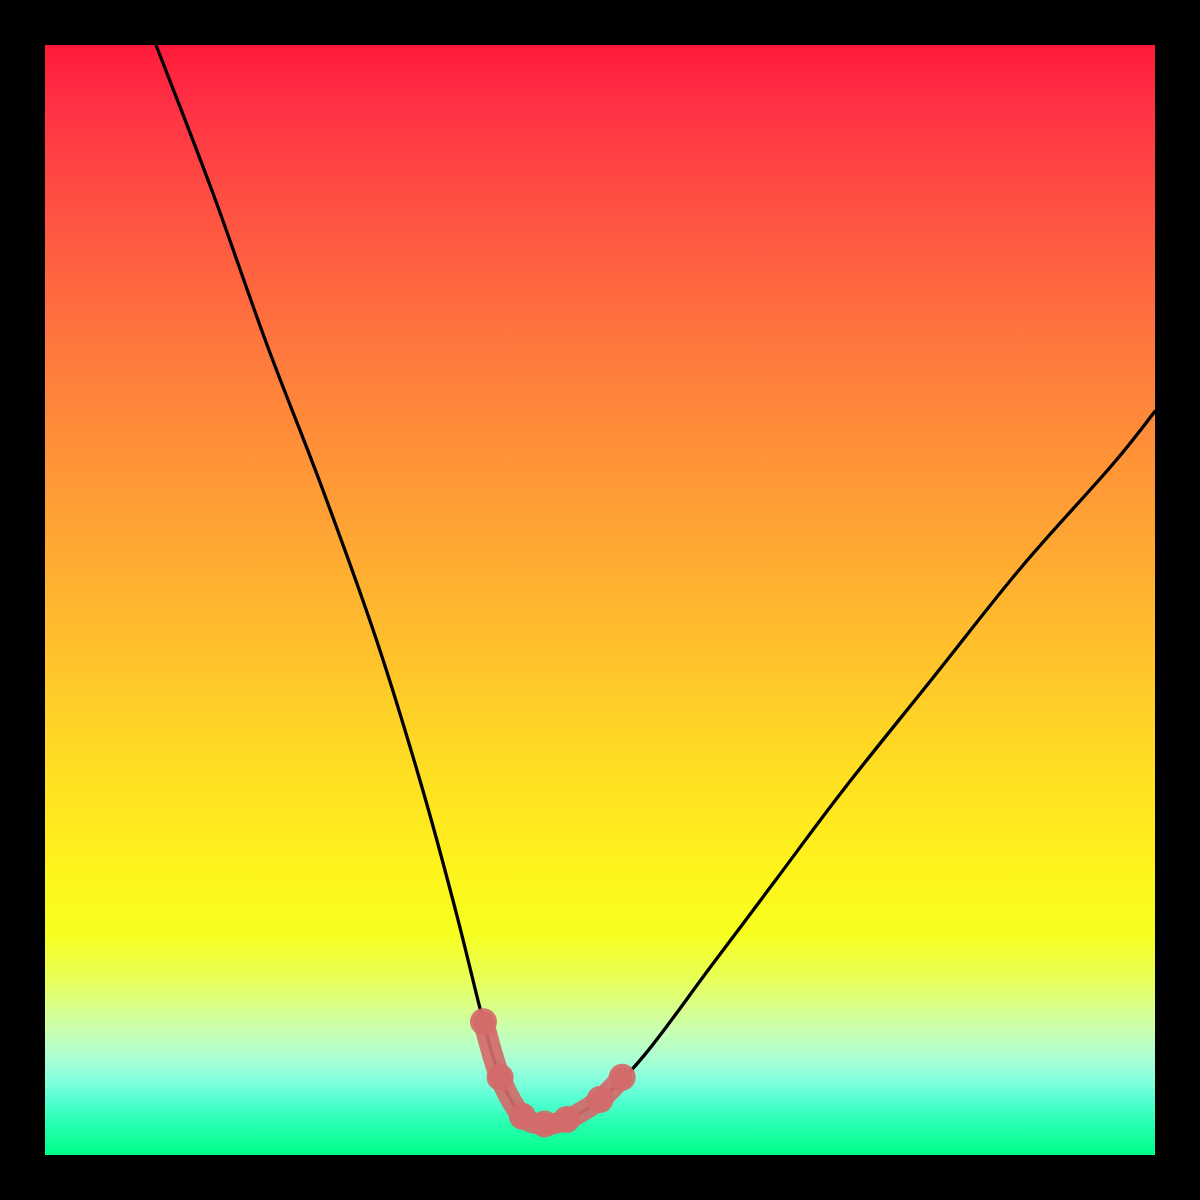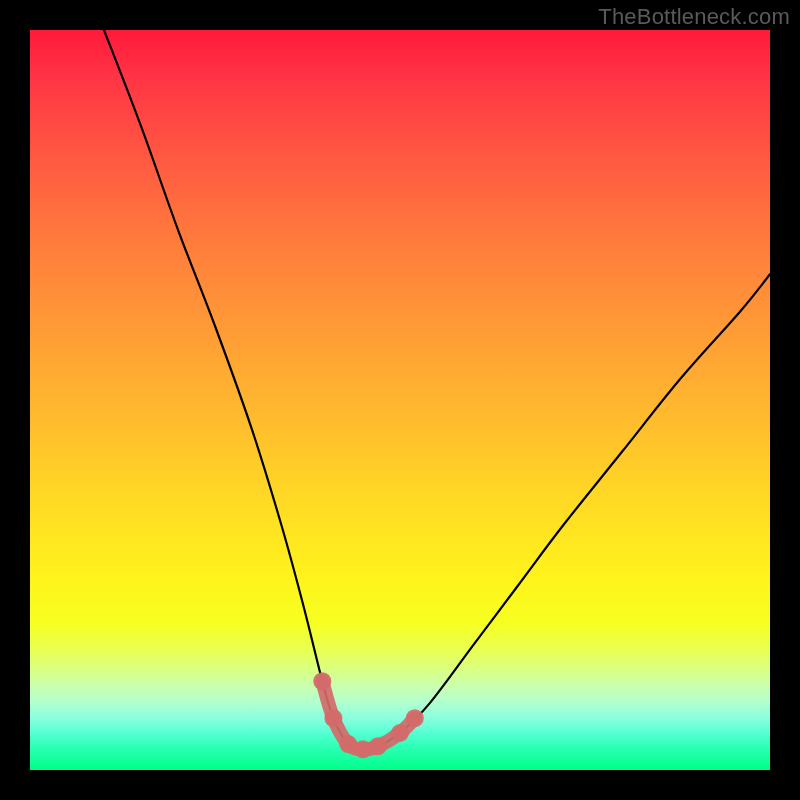--- a/index.html
+++ b/index.html
@@ -60,21 +60,20 @@
     top: 0;
     width: 740px;
     height: 740px;
     z-index: 5;
   }
 </style>
 </head>
 <body>
 
 <div class="frame">
-  <div class="watermark">TheBottleneck.com</div>
 
   <div class="plot-area">
     <svg class="curve" viewBox="0 0 740 740" preserveAspectRatio="none">
       <path id="main-curve" fill="none" stroke="#000" stroke-width="2.2" stroke-linecap="round" stroke-linejoin="round" d="M 74.00 0.00 C 80.66 17.32, 97.68 60.24, 111.00 96.20 C 124.32 132.16, 134.68 163.84, 148.00 199.80 C 161.32 235.76, 171.68 260.04, 185.00 296.00 C 198.32 331.96, 210.01 363.64, 222.00 399.60 C 233.99 435.56, 242.28 463.83, 251.60 495.80 C 260.92 527.77, 266.47 549.23, 273.80 577.20 C 281.13 605.17, 286.97 631.22, 292.30 651.20 C 297.63 671.18, 298.74 676.88, 303.40 688.20 C 308.06 699.52, 312.87 708.51, 318.20 714.10 C 323.53 719.69, 327.67 718.88, 333.00 719.28 C 338.33 719.68, 341.14 719.25, 347.80 716.32 C 354.46 713.39, 360.68 710.73, 370.00 703.00 C 379.32 695.27, 386.28 689.38, 399.60 673.40 C 412.92 657.42, 428.02 635.51, 444.00 614.20 C 459.98 592.89, 472.42 576.31, 488.40 555.00 C 504.38 533.69, 514.15 519.78, 532.80 495.80 C 551.45 471.82, 570.69 448.44, 592.00 421.80 C 613.31 395.16, 629.89 373.11, 651.20 347.80 C 672.51 322.49, 694.42 299.85, 710.40 281.20 C 726.38 262.55, 734.67 250.86, 740.00 244.20"></path>
       <path id="highlight-curve" fill="none" stroke="#d46a6a" stroke-width="14" stroke-linecap="round" stroke-linejoin="round" opacity="0.92" d="M 292.30 651.20 C 294.30 657.86, 298.74 676.88, 303.40 688.20 C 308.06 699.52, 312.87 708.51, 318.20 714.10 C 323.53 719.69, 327.67 718.88, 333.00 719.28 C 338.33 719.68, 341.14 719.25, 347.80 716.32 C 354.46 713.39, 363.34 708.06, 370.00 703.00 C 376.66 697.94, 382.14 690.86, 384.80 688.20"></path>
       <g id="highlight-dots">
           <circle cx="292.30" cy="651.20" r="9" fill="#d46a6a" opacity="0.92"></circle>
           <circle cx="303.40" cy="688.20" r="9" fill="#d46a6a" opacity="0.92"></circle>
           <circle cx="318.20" cy="714.10" r="9" fill="#d46a6a" opacity="0.92"></circle>
           <circle cx="333.00" cy="719.28" r="9" fill="#d46a6a" opacity="0.92"></circle>

